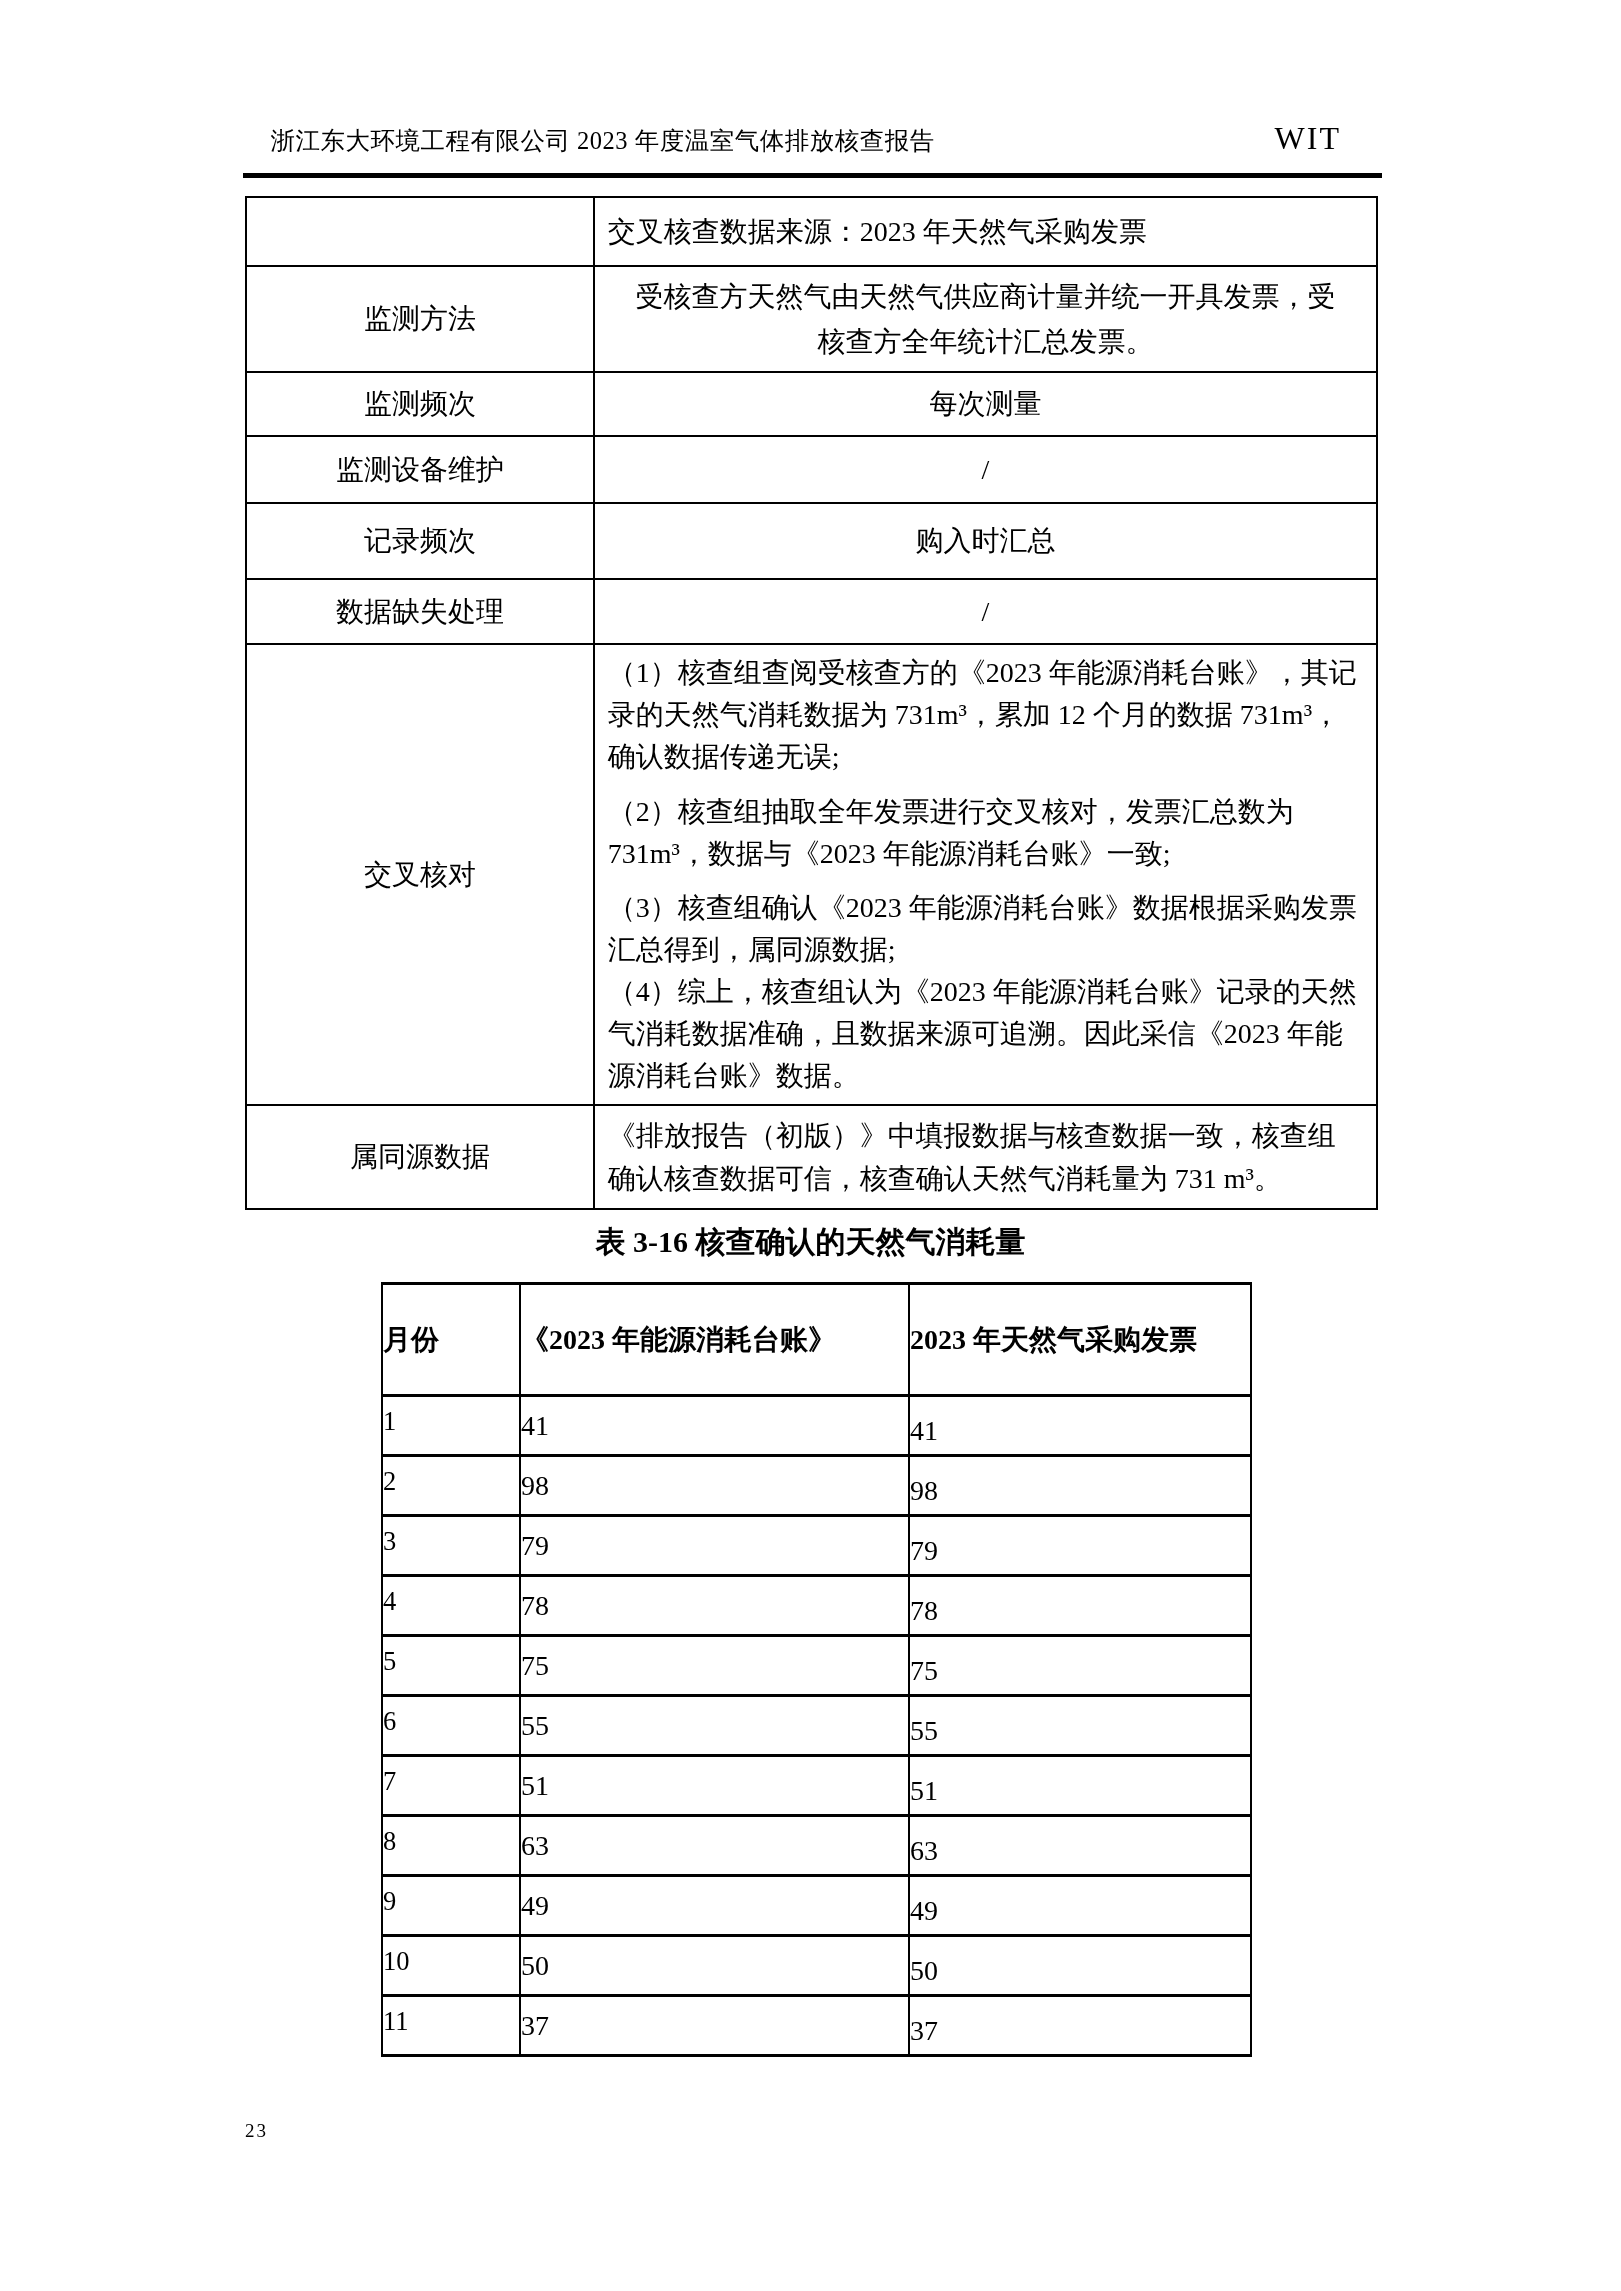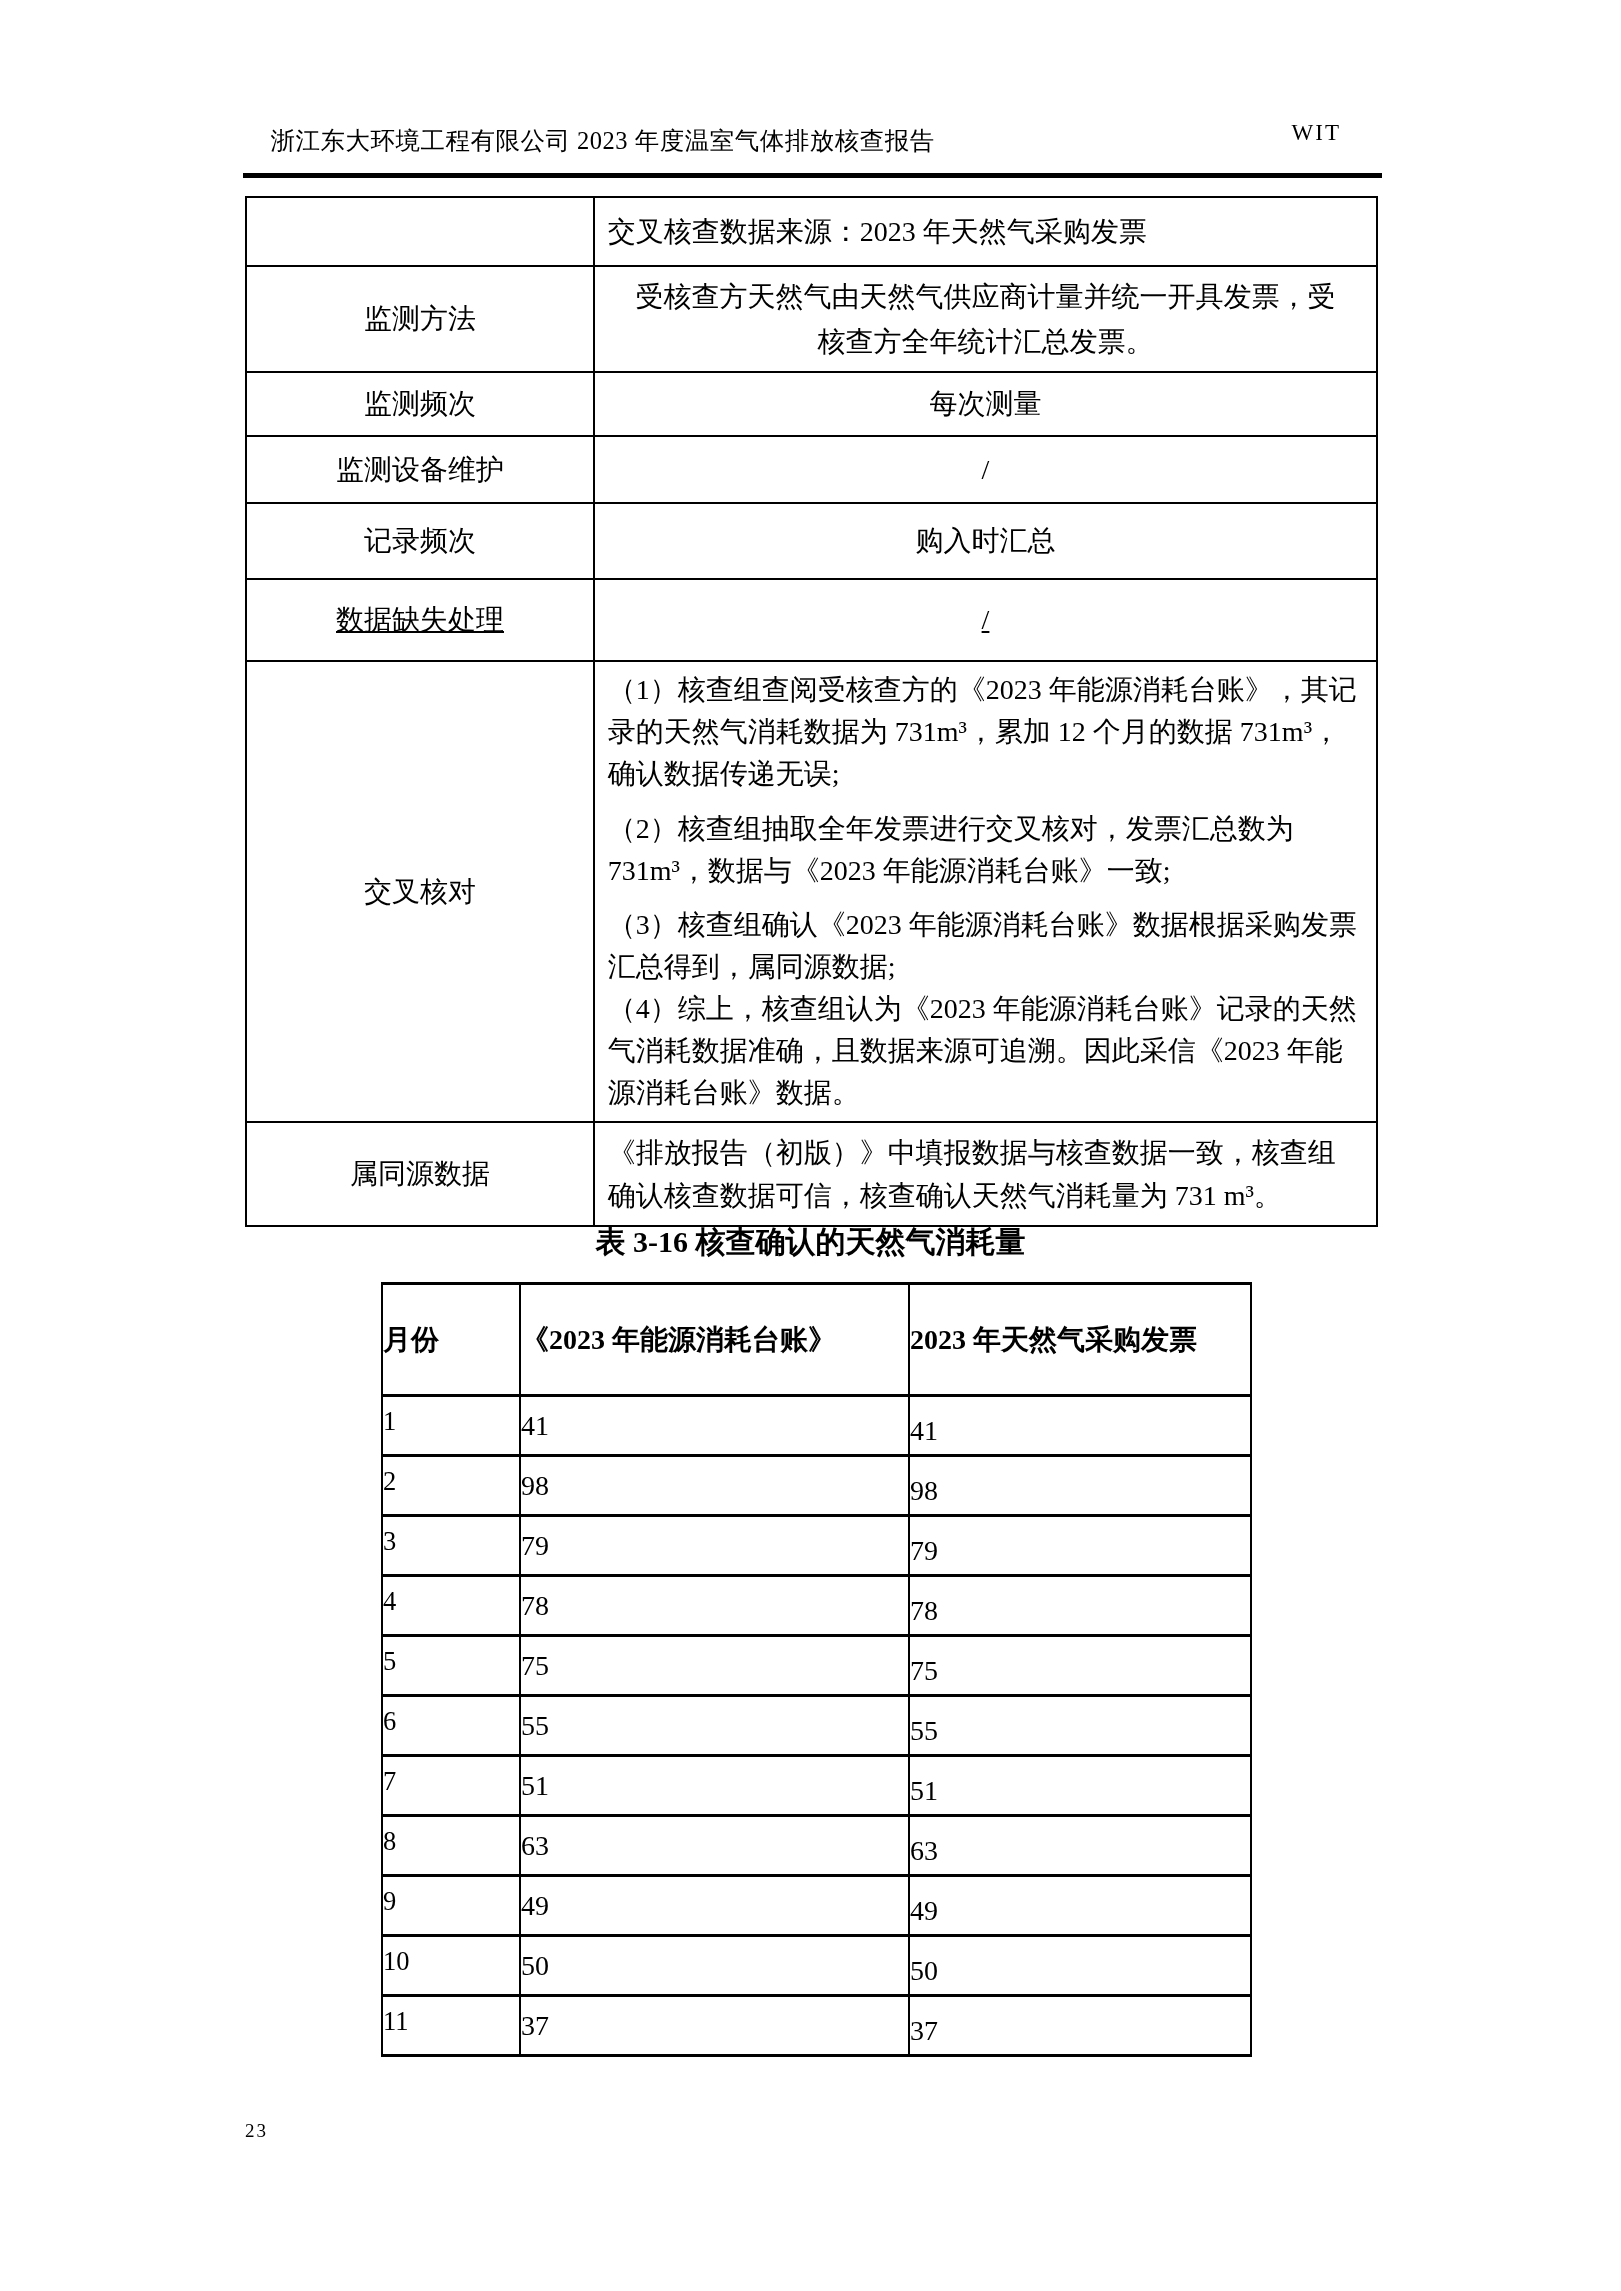--- a/index.html
+++ b/index.html
@@ -16,21 +16,21 @@
   }
 
   
   .hdr { position: absolute; left: 243px; top: 116px; width: 1139px; height: 47px; }
   .hdr-title {
     position: absolute; left: 27.4px; top: 7.8px;
     font-size: 24.5px; letter-spacing: 0.5px; white-space: nowrap;
   }
   .hdr-logo {
     position: absolute; right: 41px; top: 3.9px;
-    font-size: 23px; letter-spacing: 2px;
+    font-size: 32px; letter-spacing: 2px;
   }
   .hdr-rule {
     position: absolute; left: 243px; top: 173px;
     width: 1139px; height: 4.9px; background: #000;
   }
 
   
   table { border-collapse: collapse; table-layout: fixed; }
   .t1 {
     position: absolute; left: 245px; top: 196px;
@@ -39,21 +39,21 @@
   .t1 td { border: 2.9px solid #000; vertical-align: middle; padding: 0; overflow: hidden; }
   .t1 .lbl { text-align: center; }
   .t1 .val { text-align: center; }
   .t1 .val.left { text-align: left; padding-left: 12.7px; padding-right: 15.7px; margin-left: 32px; }
   .t1 .r1 { height: 69px; }
   .t1 .r2 { height: 106px; }
   .t1 .r2 .val { padding: 0 33px; line-height: 45px; }
   .t1 .r3 { height: 64px; }
   .t1 .r4 { height: 67px; }
   .t1 .r5 { height: 76px; }
-  .t1 .r6 { height: 82px; text-decoration: underline; }
+  .t1 .r6 { height: 65px; }
   .t1 .r7 { height: 461px; }
   .t1 .r7 .val { padding-top: 5.9px; padding-bottom: 5.9px; }
   .t1 .r7 p { margin: 0; }
   .t1 .r7 p.gap { margin-bottom: 12.7px; }
   .t1 .r8 { height: 104px; }
   .t1 .r8 .val { line-height: 43px; }
 
   
   .t2-title {
     position: absolute; left: 245px; top: 1222px; width: 1131px;

